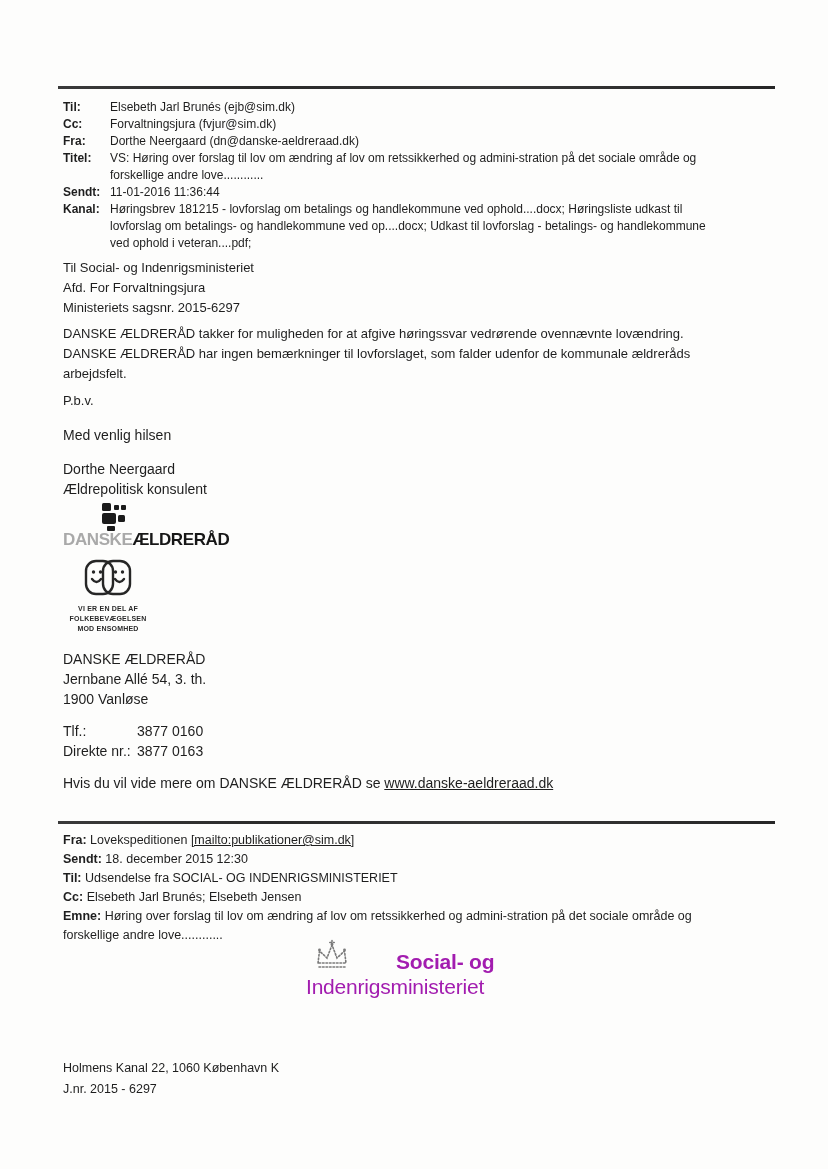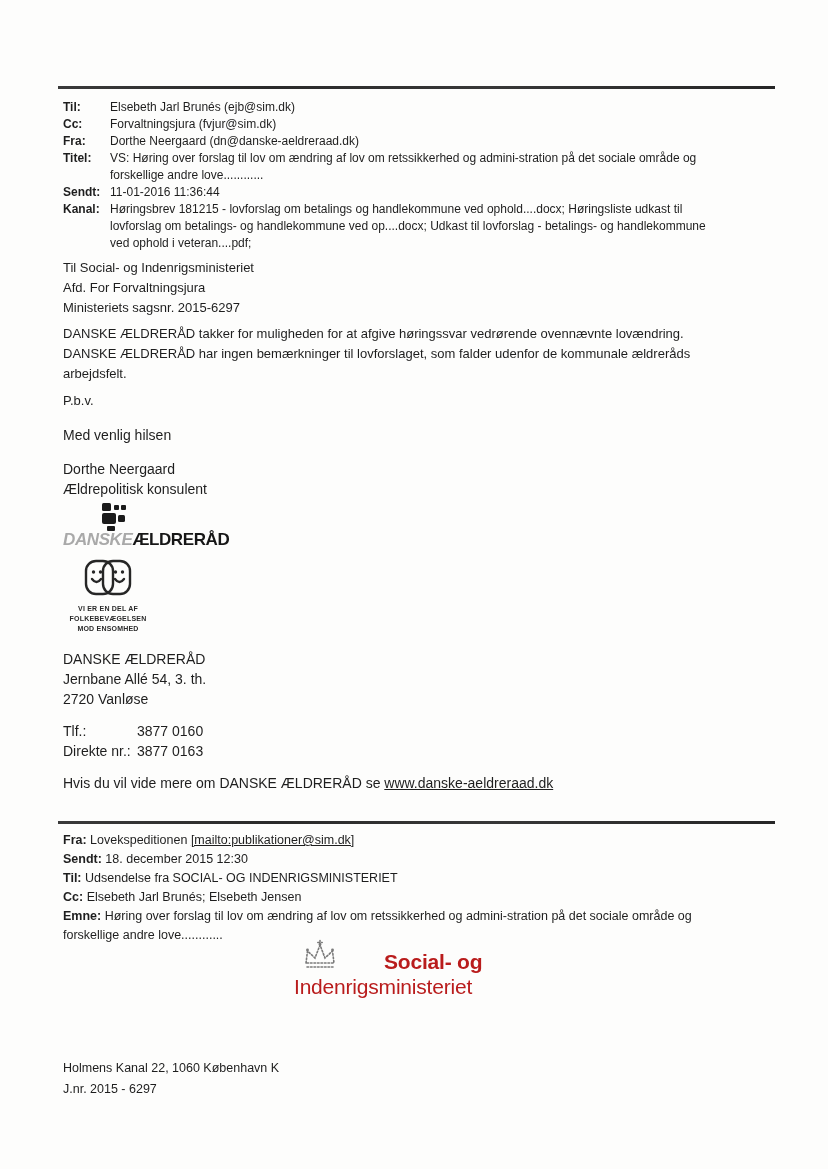--- a/index.html
+++ b/index.html
@@ -33,21 +33,21 @@
   .recipients { position: absolute; left: 63px; top: 258px; font-size: 13px; line-height: 20px; }
   .paragraph  { position: absolute; left: 63px; top: 324px; width: 716px; font-size: 13px; line-height: 20px; white-space: pre-line; }
   .pbv        { position: absolute; left: 63px; top: 393px; font-size: 13px; }
   .closing    { position: absolute; left: 63px; top: 427px; font-size: 14px; }
   .signer     { position: absolute; left: 63px; top: 459px; font-size: 14px; line-height: 20px; }
 
   
   .dae-logo { position: absolute; left: 63px; top: 503px; }
   .dae-mark { position: absolute; left: 38px; top: 0; }
   .dae-word { position: absolute; left: 0; top: 27px; font-size: 17px; font-weight: bold; letter-spacing: -0.4px; white-space: nowrap; }
-  .dae-gray  { color: #a9a9a9; font-style: italic; }
+  .dae-gray  { color: #a9a9a9; }
   .dae-black { color: #171717; }
 
   
   .folke { position: absolute; left: 66px; top: 558px; width: 84px; text-align: center; }
   .folke svg { display: block; margin: 0 auto; }
   .folke-lines { margin-top: 4px; font-size: 7px; font-weight: bold; line-height: 10px; color: #2a2a2a; letter-spacing: 0.2px; }
   .folke-lines span { display: block; }
 
   
   .address { position: absolute; left: 63px; top: 649px; font-size: 14px; line-height: 20px; }
@@ -55,21 +55,21 @@
   .phone-row { display: grid; grid-template-columns: 74px 1fr; }
   .more-info { position: absolute; left: 63px; top: 775px; font-size: 14px; }
   a.doc-link, .doc-link { color: #1e1e1e; text-decoration: underline; cursor: pointer; }
 
   
   .fwd { position: absolute; left: 63px; top: 831px; width: 712px; font-size: 12.5px; line-height: 19px; }
   .fwd .flabel { font-weight: bold; }
   .fwd .fval { white-space: pre-line; }
 
   
-  .ministry { position: absolute; left: 292px; top: 938px; width: 280px; color: #b91c1c; }
+  .ministry { position: absolute; left: 304px; top: 938px; width: 280px; color: #a21caf; }
   .ministry-row1 { display: flex; align-items: flex-end; }
   .ministry-crown { margin: 0 0 2px 8px; }
   .ministry-l1 { margin-left: 44px; font-size: 21px; font-weight: bold; letter-spacing: -0.2px; }
   .ministry-l2 { margin-top: 1px; margin-left: 2px; font-size: 21px; font-weight: normal; letter-spacing: -0.2px; }
 
   
   .footer { position: absolute; left: 63px; top: 1058px; font-size: 12.5px; line-height: 20.5px; }
 </style>
 </head>
 <body>
@@ -163,21 +163,21 @@
     <div class="folke-lines">
       <span>VI ER EN DEL AF</span>
       <span>FOLKEBEVÆGELSEN</span>
       <span>MOD ENSOMHED</span>
     </div>
   </div>
 
   <div class="address">
     <div>DANSKE ÆLDRERÅD</div>
     <div>Jernbane Allé 54, 3. th.</div>
-    <div>2720 Vanløse</div>
+    <div>1900 Vanløse</div>
   </div>
 
   <div class="phone">
     <div class="phone-row">
       <span>Tlf.:</span>
       <span>3877 0160</span>
     </div>
     <div class="phone-row">
       <span>Direkte nr.:</span>
       <span>3877 0163</span>

